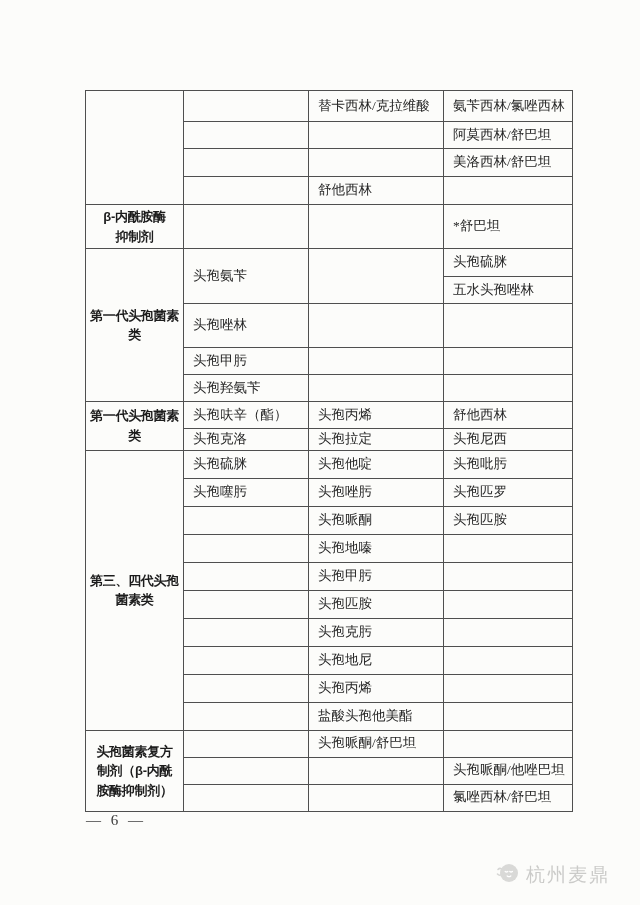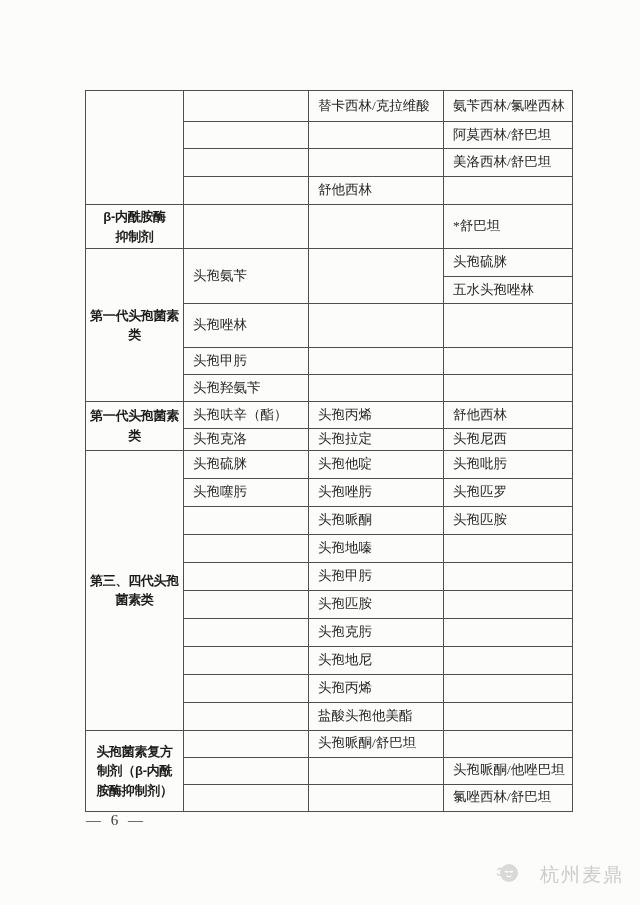--- a/index.html
+++ b/index.html
@@ -8,21 +8,21 @@
   table.drug{position:absolute;left:85px;top:90px;width:487px;border-collapse:collapse;
         table-layout:fixed;}
   table.drug td{border:1px solid #4f4f4f;font-family:"Liberation Serif",serif;
         font-size:13.5px;color:#262626;padding:2px 4px 2px 9px;vertical-align:middle;
         overflow:hidden;line-height:1.25;}
   table.drug td.cat{font-family:"Liberation Sans",sans-serif;font-weight:bold;
         font-size:13px;letter-spacing:-0.3px;text-align:center;padding:2px 1px;
         white-space:pre-line;color:#1c1c1c;line-height:1.5;}
   .pageno{position:absolute;left:86px;top:812px;font-family:"Liberation Serif",serif;
         font-size:15px;color:#3a3a3a;letter-spacing:3px;}
-  .wm{position:absolute;left:494px;top:860px;display:flex;align-items:center;gap:20px;}
+  .wm{position:absolute;left:494px;top:860px;display:flex;align-items:center;gap:6px;}
   .wm-text{font-size:19px;letter-spacing:2px;color:#cbcbc9;font-family:"Liberation Sans",sans-serif;}
 </style>
 </head>
 <body>
 
 <div class="page">
 
   <table class="drug">
     <colgroup>
       <col style="width:98px">

